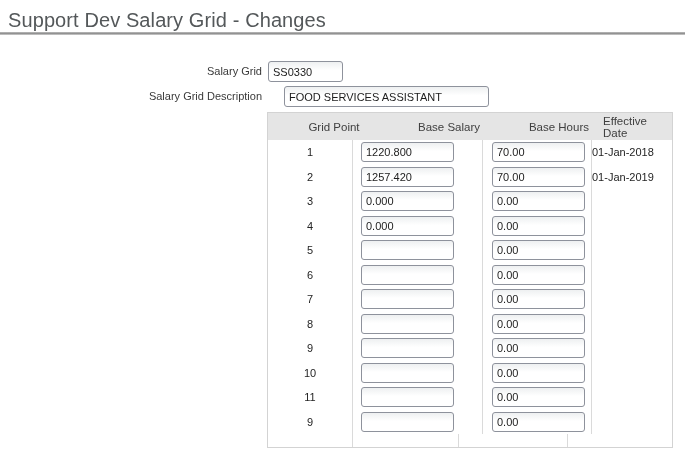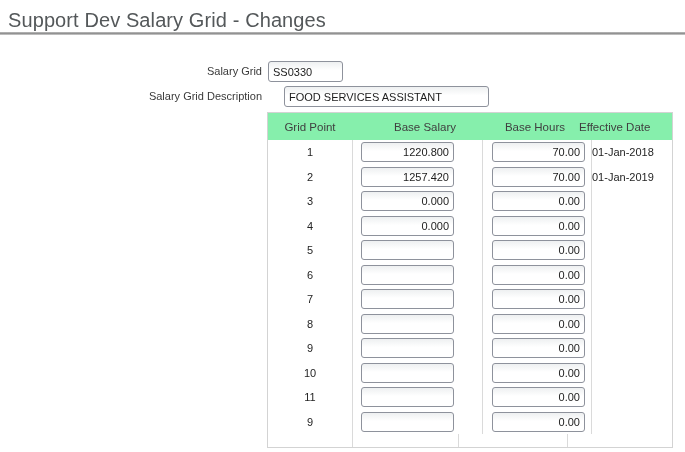--- a/index.html
+++ b/index.html
@@ -63,24 +63,25 @@
     border: 1px solid #d3d3d3;
     background: #ffffff;
     display: flex;
     flex-direction: column;
   }
 
   .thead {
     display: flex;
     height: 27px;
     flex-shrink: 0;
-    background: #86efac;
+    background: #e5e5e5;
     align-items: center;
     font-size: 11.5px;
     color: #404040;
+    padding-left: 24px;
   }
   .hc { height: 100%; display: flex; align-items: center; }
   .hc.c1 { width: 84px;  justify-content: center; }
   .hc.c2 { width: 106px; justify-content: flex-end; padding-right: 2px; }
   .hc.c3 { width: 109px; justify-content: flex-end; padding-right: 2px; }
   .hc.c4 { flex: 1; padding-left: 12px; }
 
   .trow {
     display: flex;
     height: 24.5px;
@@ -96,21 +97,21 @@
   .tc.c4 { flex: 1;      border-left: 1px solid #dadada; }
 
   .tinput {
     height: 20px;
     border: 1px solid #8e929c;
     border-radius: 3px;
     background: linear-gradient(to bottom, #eef0f1, #ffffff 45%);
     font-family: "Liberation Sans", sans-serif;
     font-size: 11px;
     color: #1c1c1c;
-    text-align: right;
+    text-align: left;
     padding: 0 4px;
     outline: none;
     width: 93px;
   }
   .tc.c2 .tinput { margin-left: 8px; }
   .tc.c3 .tinput { margin-left: 9px; }
 
   .tfill { display: flex; flex: 1; }
   .tfill .fc { height: 100%; }
   .tfill .fc.c1 { width: 84px; }

